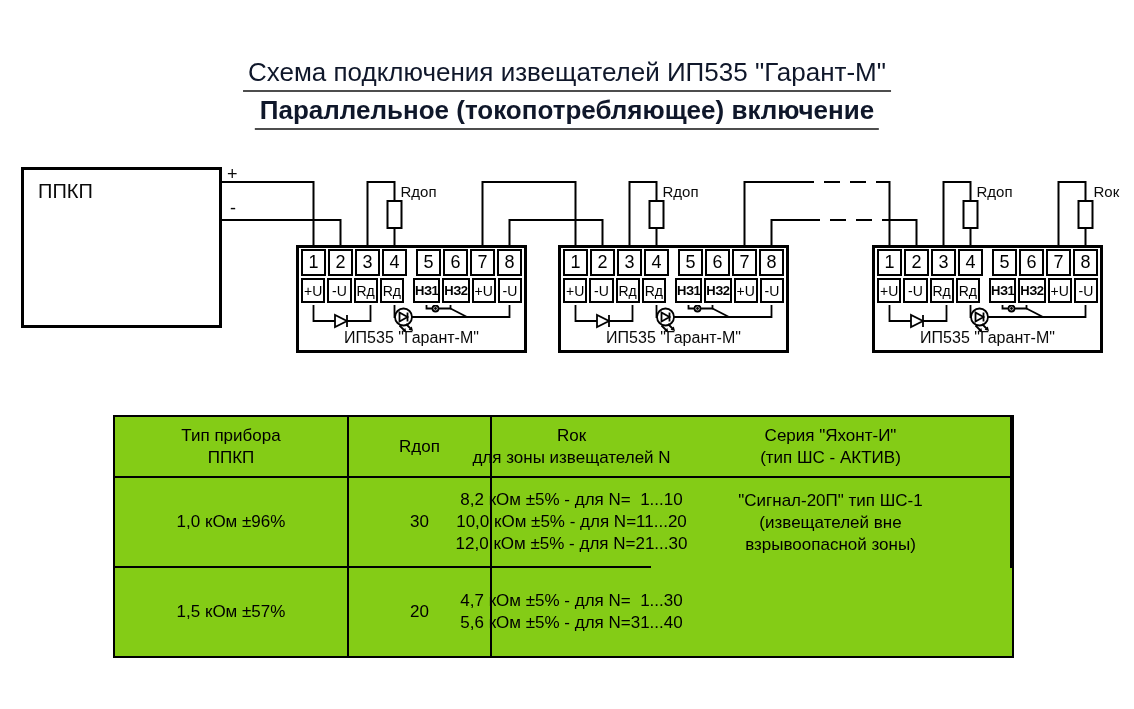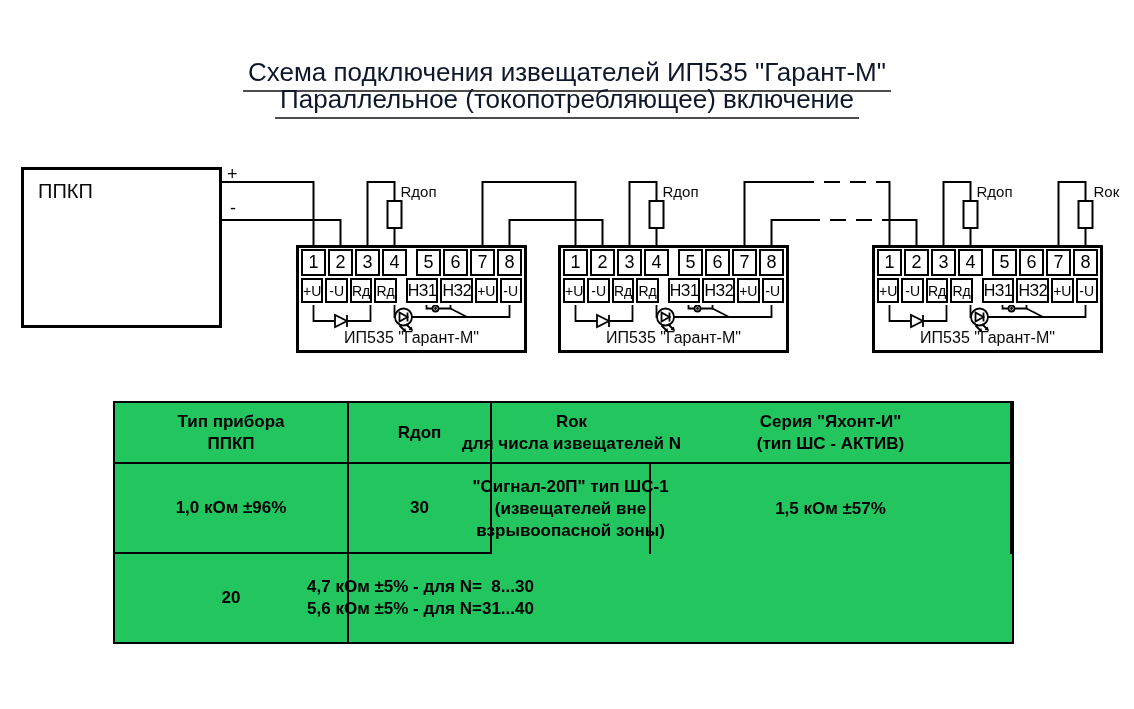--- a/index.html
+++ b/index.html
@@ -7,21 +7,21 @@
   body {
     width:1134px; height:709px; position:relative; overflow:hidden;
     font-family:"Liberation Sans", sans-serif; color:#000;
   }
   .title-line {
     position:absolute; left:50%; transform:translateX(-50%);
     white-space:nowrap; font-size:26px; color:#0f172a;
     padding:0 5px 2px 5px; border-bottom:2px solid #4d4d4d;
   }
   #title1 { top:57px; }
-  #title2 { top:84px; }
+  #title2 { top:95px;font-weight:bold; }
 
   #wires { position:absolute; left:0; top:0; width:1134px; height:709px; }
   #wires path { fill:none; stroke:#000; stroke-width:2; }
   #wires path.dash { stroke-dasharray:16 10; }
   #wires rect.res { fill:#fff; stroke:#000; stroke-width:2; }
   #wires rect.box { fill:#fff; stroke:#000; stroke-width:3; }
   #wires text { fill:#0a0a0a; }
 
   .block {
     position:absolute; top:245px; width:231px; height:108px;
@@ -29,37 +29,37 @@
   }
   .trow { position:absolute; left:2px; right:2px; display:flex; gap:2px; }
   .tnums { top:1px; height:27px; }
   .tlabels { top:30px; height:25px; }
   .tcell {
     flex:1 1 0; border:2px solid #000; background:#fff;
     display:flex; align-items:center; justify-content:center;
   }
   .tnums .tcell { font-size:18px; }
   .tlabels .tcell { font-size:14px; }
-  .tlabels .tcell.sm { font-size:16px; letter-spacing:-0.5px; }
+  .tlabels .tcell.sm { font-size:13px; letter-spacing:-0.5px;font-weight:bold; }
   .tsep { flex:0 0 5px; }
   .symbols { position:absolute; left:0; top:57px; width:225px; height:40px; }
   .symbols path { fill:none; stroke:#000; stroke-width:1.8; }
   .symbols .wh { fill:#fff; stroke:#000; stroke-width:1.8; }
   .symbols .bk { fill:#000; stroke:none; }
   .blabel {
     position:absolute; left:0; right:0; bottom:3px;
     text-align:center; font-size:16px; color:#0a0a0a;
   }
 
   .dtable {
-    position:absolute; left:113px; top:401px;
+    position:absolute; left:113px; top:415px;
     display:grid;
     grid-template-columns:234px 143px 159px 361px;
     grid-template-rows:61px 90px 88px;
-    border:2px solid #000; background:#22c55e;font-weight:bold;
+    border:2px solid #000; background:#84cc16;
   }
   .dcell {
     border-right:2px solid #000; border-bottom:2px solid #000;
     display:flex; flex-direction:column; align-items:center; justify-content:center;
     font-size:17px; line-height:1.28; text-align:center;
   }
   .dcell.lastcol { border-right:none; }
   .dcell.lastrow { border-bottom:none; }
   .dcell div { white-space:pre; }
 </style>
@@ -255,42 +255,47 @@
 <div class="dtable">
   <div class="dcell">
     <div>Тип прибора</div>
     <div>ППКП</div>
   </div>
   <div class="dcell">
     <div>Rдоп</div>
   </div>
   <div class="dcell lastcol">
     <div>Rок</div>
-    <div>для числа извещателей N</div>
+    <div>для зоны извещателей N</div>
   </div>
 
   <div class="dcell">
     <div>Серия "Яхонт-И"</div>
     <div>(тип ШС - АКТИВ)</div>
   </div>
   <div class="dcell">
     <div>1,0 кОм ±96%</div>
   </div>
   <div class="dcell">
     <div>30</div>
+  </div>
+  <div class="dcell lastcol">
+    <div>8,2 кОм ±5% - для N=  1...10</div>
+    <div>10,0 кОм ±5% - для N=11...20</div>
+    <div>12,0 кОм ±5% - для N=21...30</div>
   </div>
 
   <div class="dcell lastrow">
     <div>"Сигнал-20П" тип ШС-1</div>
     <div>(извещателей вне</div>
     <div>взрывоопасной зоны)</div>
   </div>
   <div class="dcell lastrow">
     <div>1,5 кОм ±57%</div>
   </div>
   <div class="dcell lastrow">
     <div>20</div>
   </div>
   <div class="dcell lastcol lastrow">
-    <div>4,7 кОм ±5% - для N=  8...30</div>
+    <div>4,7 кОм ±5% - для N=  1...30</div>
     <div>5,6 кОм ±5% - для N=31...40</div>
   </div>
 </div>
 
 </body></html>

